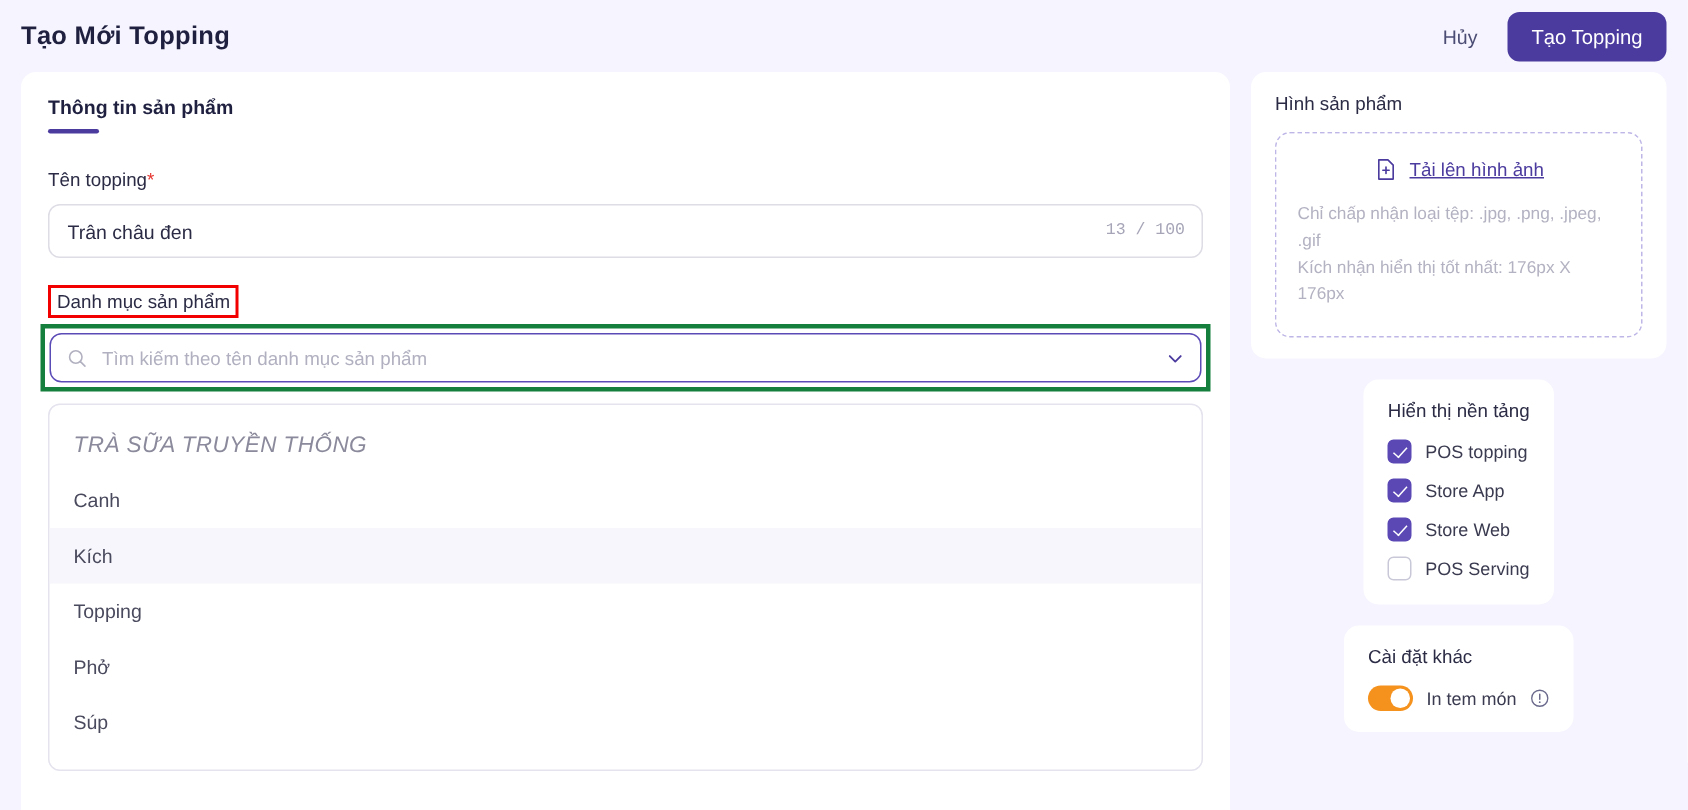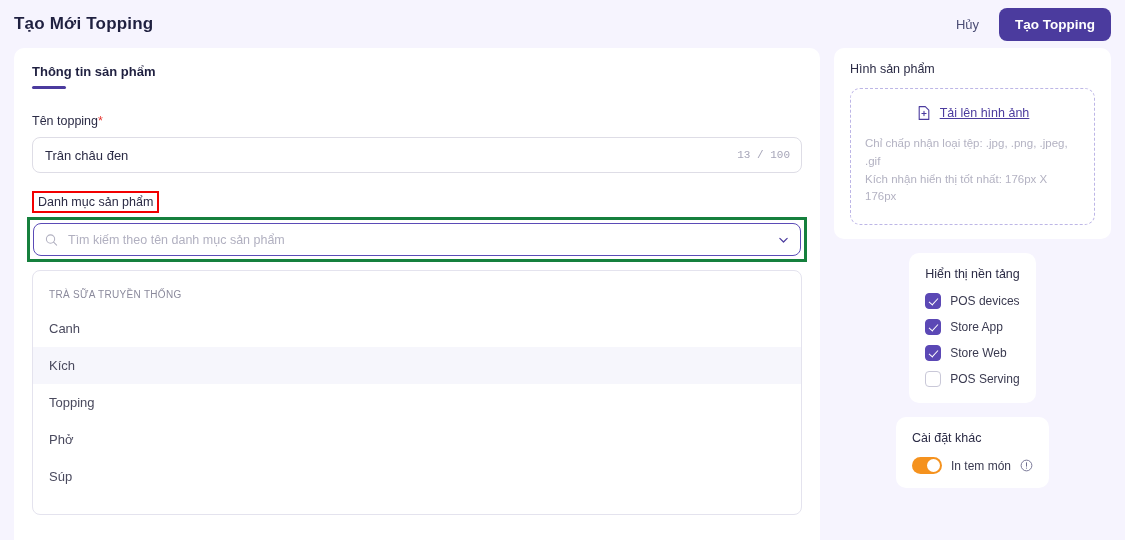--- a/index.html
+++ b/index.html
@@ -45,21 +45,20 @@
   }
   .btn-primary {
     font-size: 13.5px;
     color: #ffffff;
     background: #4b3b9e;
     border: none;
     border-radius: 8px;
     padding: 9px 16px;
     cursor: pointer;
     font-family: inherit;
-    font-weight: bold;
   }
 
   
   .layout {
     display: flex;
     gap: 14px;
     padding: 0 14px;
     align-items: flex-start;
     height: 492px;
   }
@@ -177,24 +176,25 @@
   .dropdown {
     margin-top: 8px;
     border: 1px solid #e4e3ee;
     border-radius: 8px;
     background: #ffffff;
     padding: 8px 0 10px 0;
     height: 245px;
     overflow: hidden;
   }
   .dd-group {
-    font-size: 10px;
+    font-size: 15px;
     color: #8b8a9c;
     padding: 10px 16px;
     letter-spacing: .3px;
+    font-style: italic;
   }
   .dd-item {
     font-size: 13px;
     color: #4a4a5e;
     padding: 11px 16px;
     cursor: pointer;
   }
   .dd-item.hl { background: #f6f6fc; }
 
   
@@ -365,21 +365,21 @@
         <div class="upload-hint">Chỉ chấp nhận loại tệp: .jpg, .png, .jpeg, .gif</div>
         <div class="upload-hint">Kích nhận hiển thị tốt nhất: 176px X 176px</div>
       </div>
     </div>
 
     <div class="card">
       <div class="card-title">Hiển thị nền tảng</div>
 
       <div class="chk-row">
         <span class="chk on"></span>
-        <span class="chk-label">POS devices</span>
+        <span class="chk-label">POS topping</span>
       </div>
       <div class="chk-row">
         <span class="chk on"></span>
         <span class="chk-label">Store App</span>
       </div>
       <div class="chk-row">
         <span class="chk on"></span>
         <span class="chk-label">Store Web</span>
       </div>
       <div class="chk-row">

